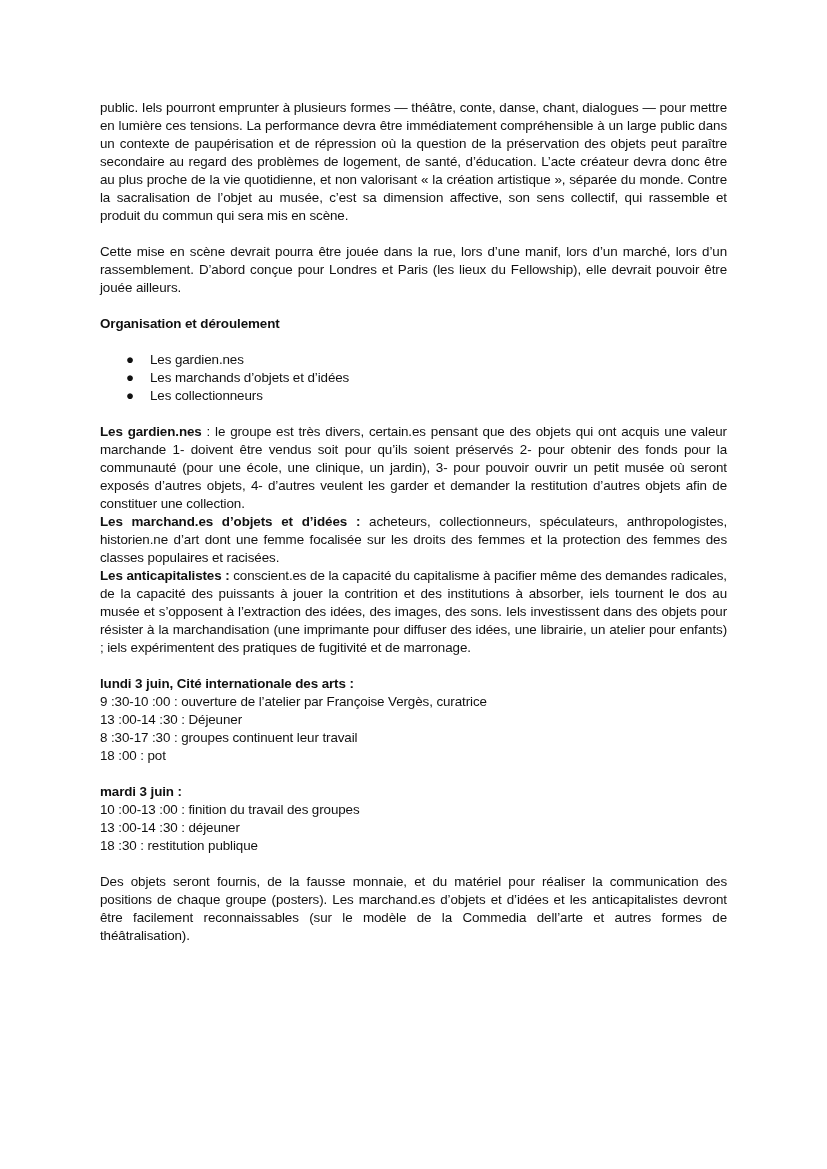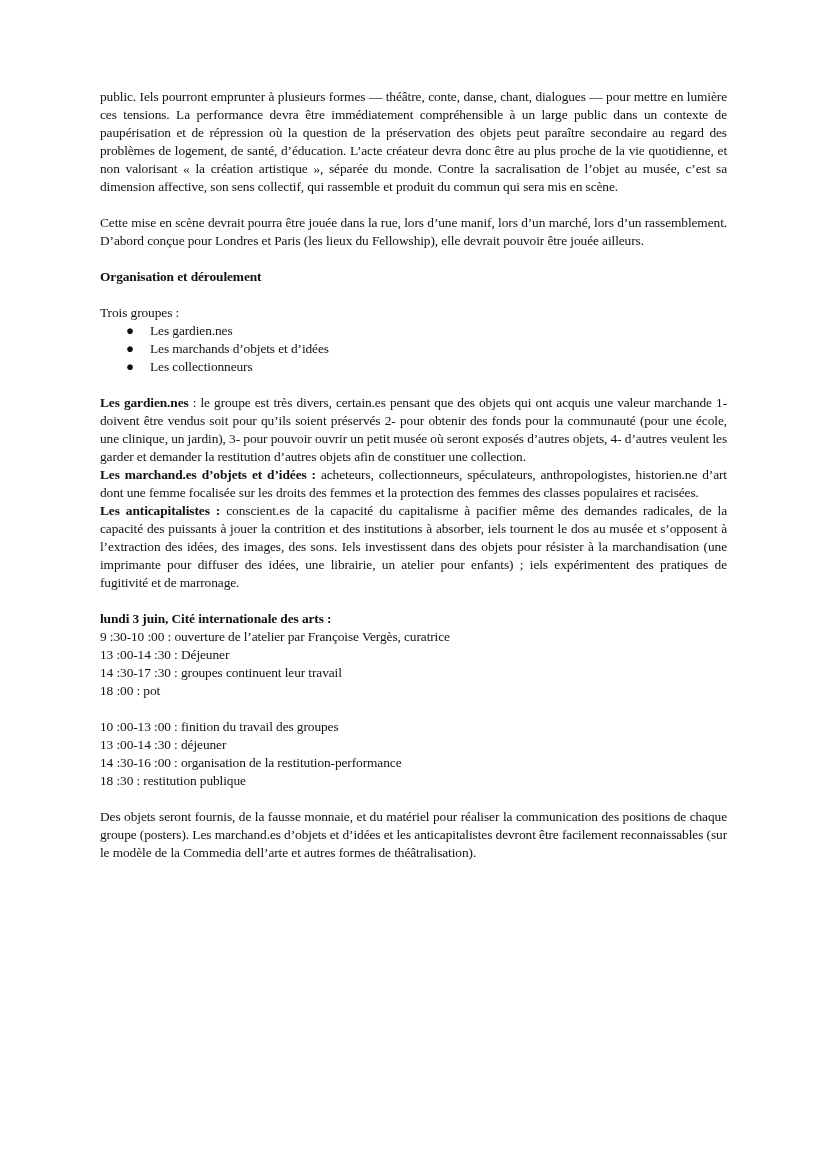--- a/index.html
+++ b/index.html
@@ -1,22 +1,22 @@
 <!DOCTYPE html>
 <html><head>
   <meta charset="utf-8">
   <style>
     html, body { margin: 0; padding: 0; background: #ffffff; }
     body { width: 827px; height: 1169px; position: relative; overflow: hidden; }
     .page {
       position: absolute;
       left: 100px;
-      top: 88px;
+      top: 99px;
       width: 627px;
-      font-family: Liberation Serif, serif;
+      font-family: Liberation Sans, sans-serif;
       font-size: 13.4px;
       line-height: 18px;
       color: #111111;
       letter-spacing: -0.1px;
     }
     p { margin: 0; }
     .justify { text-align: justify; }
     .gap { height: 18px; }
     .bold { font-weight: bold; }
     ul.groups {
@@ -42,21 +42,20 @@
 
   <p class="justify">public. Iels pourront emprunter à plusieurs formes — théâtre, conte, danse, chant, dialogues — pour mettre en lumière ces tensions. La performance devra être immédiatement compréhensible à un large public dans un contexte de paupérisation et de répression où la question de la préservation des objets peut paraître secondaire au regard des problèmes de logement, de santé, d’éducation. L’acte créateur devra donc être au plus proche de la vie quotidienne, et non valorisant « la création artistique », séparée du monde. Contre la sacralisation de l’objet au musée, c’est sa dimension affective, son sens collectif, qui rassemble et produit du commun qui sera mis en scène.</p>
   <div class="gap"></div>
 
   <p class="justify">Cette mise en scène devrait pourra être jouée dans la rue, lors d’une manif, lors d’un marché, lors d’un rassemblement. D’abord conçue pour Londres et Paris (les lieux du Fellowship), elle devrait pouvoir être jouée ailleurs.</p>
   <div class="gap"></div>
 
   <p class="bold">Organisation et déroulement</p>
   <div class="gap"></div>
 
-  <p>Trois groupes :</p>
   <ul class="groups">
     <li>
       <span class="bullet">●</span>
       <span>Les gardien.nes</span>
     </li>
     <li>
       <span class="bullet">●</span>
       <span>Les marchands d’objets et d’idées</span>
     </li>
     <li>
@@ -70,28 +69,28 @@
 
   <p class="justify"><span class="bold">Les marchand.es d’objets et d’idées :</span><span> </span><span>acheteurs, collectionneurs, spéculateurs, anthropologistes, historien.ne d’art dont une femme focalisée sur les droits des femmes et la protection des femmes des classes populaires et racisées.</span></p>
 
   <p class="justify"><span class="bold">Les anticapitalistes :</span><span> </span><span>conscient.es de la capacité du capitalisme à pacifier même des demandes radicales, de la capacité des puissants à jouer la contrition et des institutions à absorber,  iels tournent le dos au musée et s’opposent à l’extraction des idées, des images, des sons. Iels investissent dans des objets pour résister à la marchandisation (une imprimante pour diffuser des idées, une librairie, un atelier pour enfants) ; iels expérimentent des pratiques de fugitivité et de marronage.</span></p>
   <div class="gap"></div>
 
   <div>
     <p class="bold">lundi 3 juin, Cité internationale des arts :</p>
     <p class="line">9 :30-10 :00 : ouverture de l’atelier par Françoise Vergès, curatrice</p>
     <p class="line">13 :00-14 :30 : Déjeuner</p>
-    <p class="line">14 :30-17 :30 : groupes continuent leur travail</p>
+    <p class="line">8 :30-17 :30 : groupes continuent leur travail</p>
     <p class="line">18 :00 : pot</p>
   </div>
   <div class="gap"></div>
 
   <div>
+    <p class="bold">mardi 3 juin :</p>
     <p class="line">10 :00-13 :00 : finition du travail des groupes</p>
     <p class="line">13 :00-14 :30 : déjeuner</p>
-    <p class="line">14 :30-16 :00 : organisation de la restitution-performance</p>
     <p class="line">18 :30 : restitution publique</p>
   </div>
   <div class="gap"></div>
 
   <p class="justify">Des objets seront fournis, de la fausse monnaie, et du matériel pour réaliser la communication des positions de chaque groupe (posters). Les marchand.es d’objets et d’idées et les anticapitalistes devront être facilement reconnaissables (sur le modèle de la Commedia dell’arte et autres formes de théâtralisation).</p>
 
 </div>
 
 </body></html>

